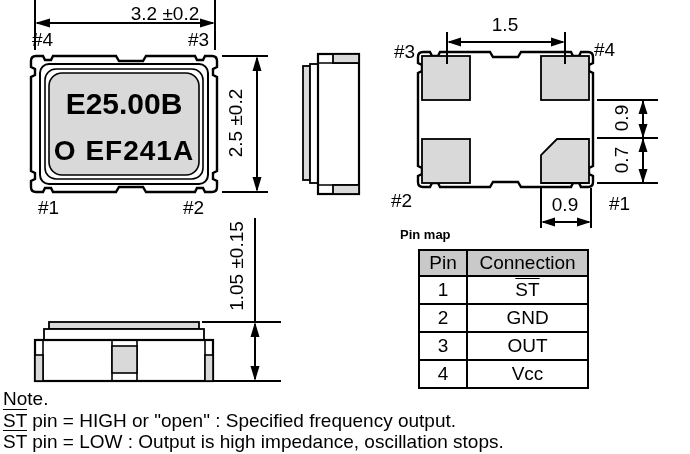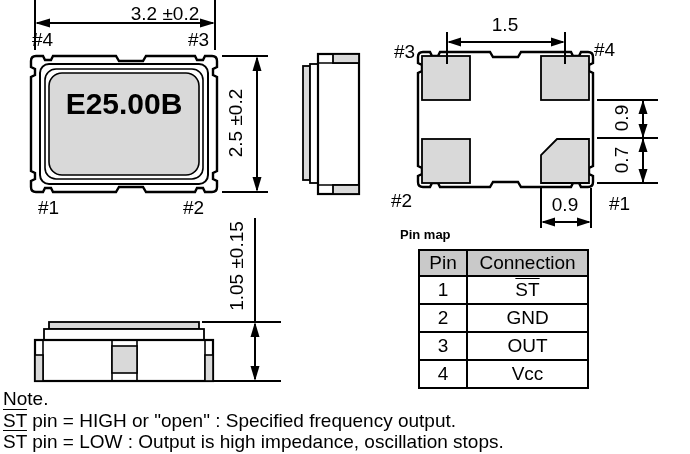--- a/index.html
+++ b/index.html
@@ -153,20 +153,21 @@
 
   <div class="lbl ctr" style="left:132px;top:13px;margin-left:33px;">3.2 ±0.2</div>
   <div class="lbl rot" style="left:235px;top:123px;">2.5 ±0.2</div>
   <div class="lbl ctr" style="left:505px;top:24px;">1.5</div>
   <div class="lbl rot" style="left:621px;top:118px;">0.9</div>
   <div class="lbl rot" style="left:621px;top:160px;">0.7</div>
   <div class="lbl ctr" style="left:565px;top:204px;">0.9</div>
   <div class="lbl rot" style="left:236px;top:266px;">1.05 ±0.15</div>
 
   <div class="lbl ctr mark1" style="left:124px;top:104px;">E25.00B</div>
+  <div class="lbl ctr mark2" style="left:124px;top:151px;">O EF241A</div>
 
   <div class="lbl" style="left:32px;top:30px;">#4</div>
   <div class="lbl" style="left:188px;top:30px;">#3</div>
   <div class="lbl" style="left:38px;top:198px;">#1</div>
   <div class="lbl" style="left:183px;top:198px;">#2</div>
 
   <div class="lbl" style="left:394px;top:42px;">#3</div>
   <div class="lbl" style="left:594px;top:40px;">#4</div>
   <div class="lbl" style="left:391px;top:191px;">#2</div>
   <div class="lbl" style="left:609px;top:194px;">#1</div>

